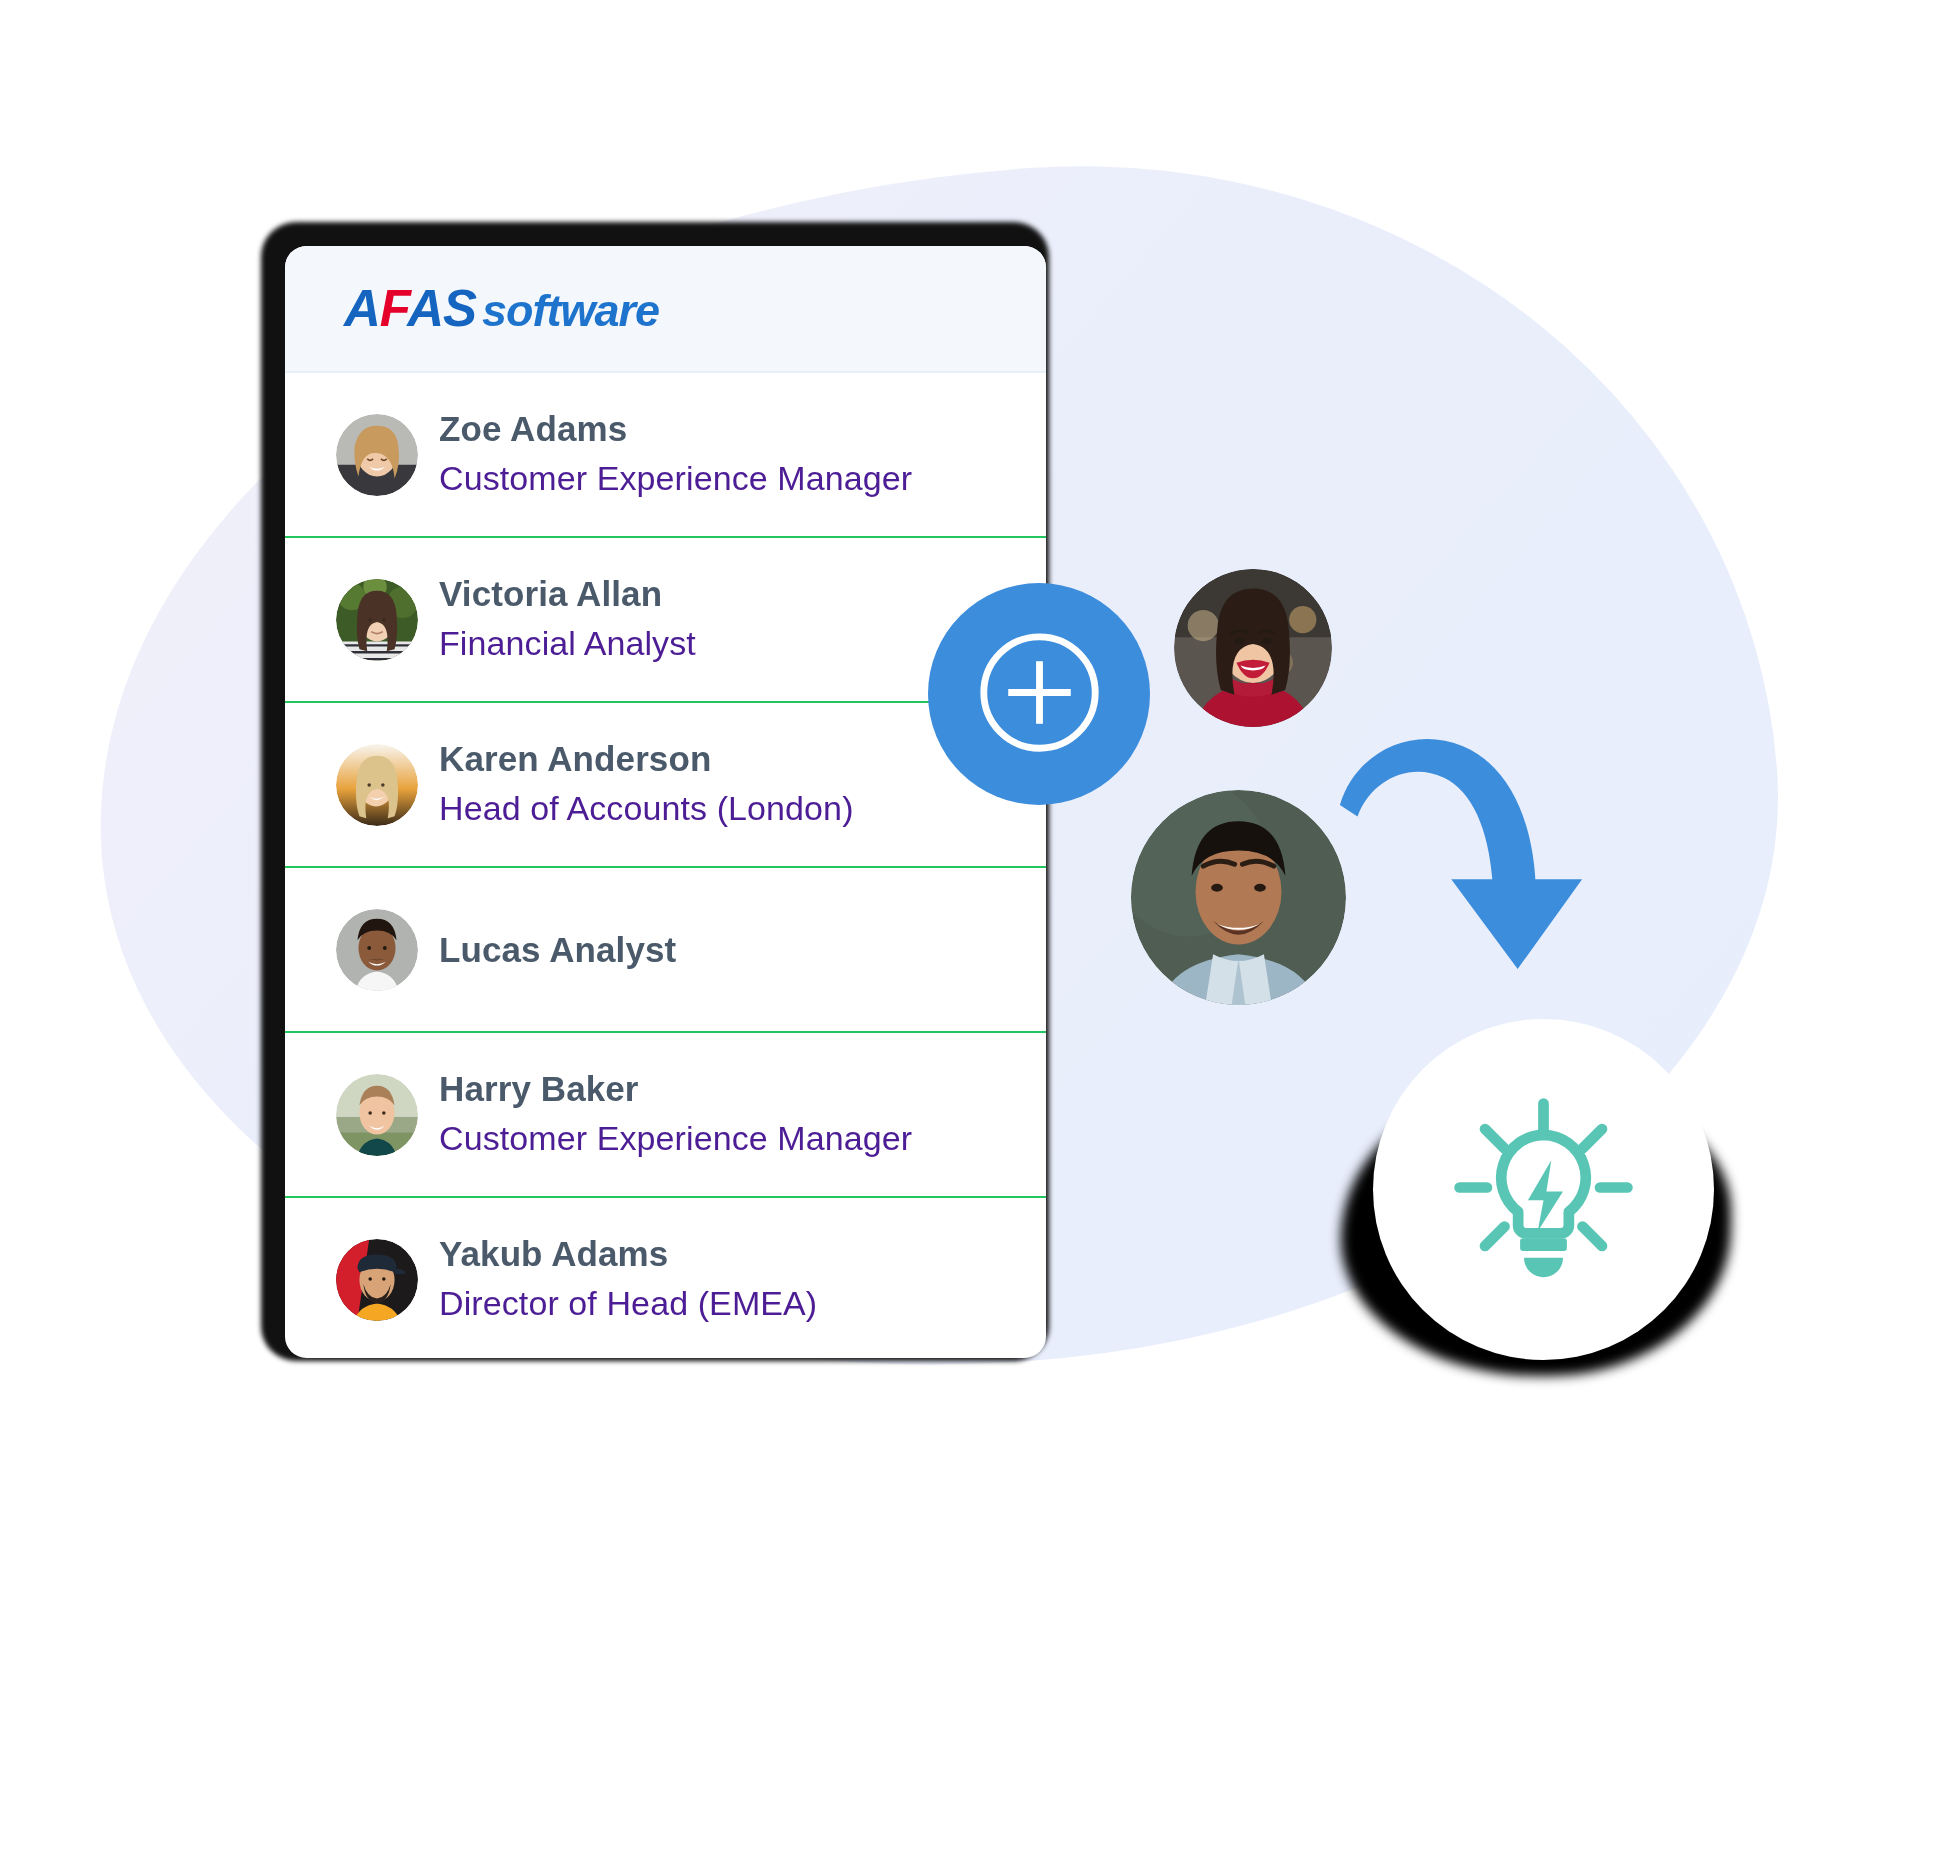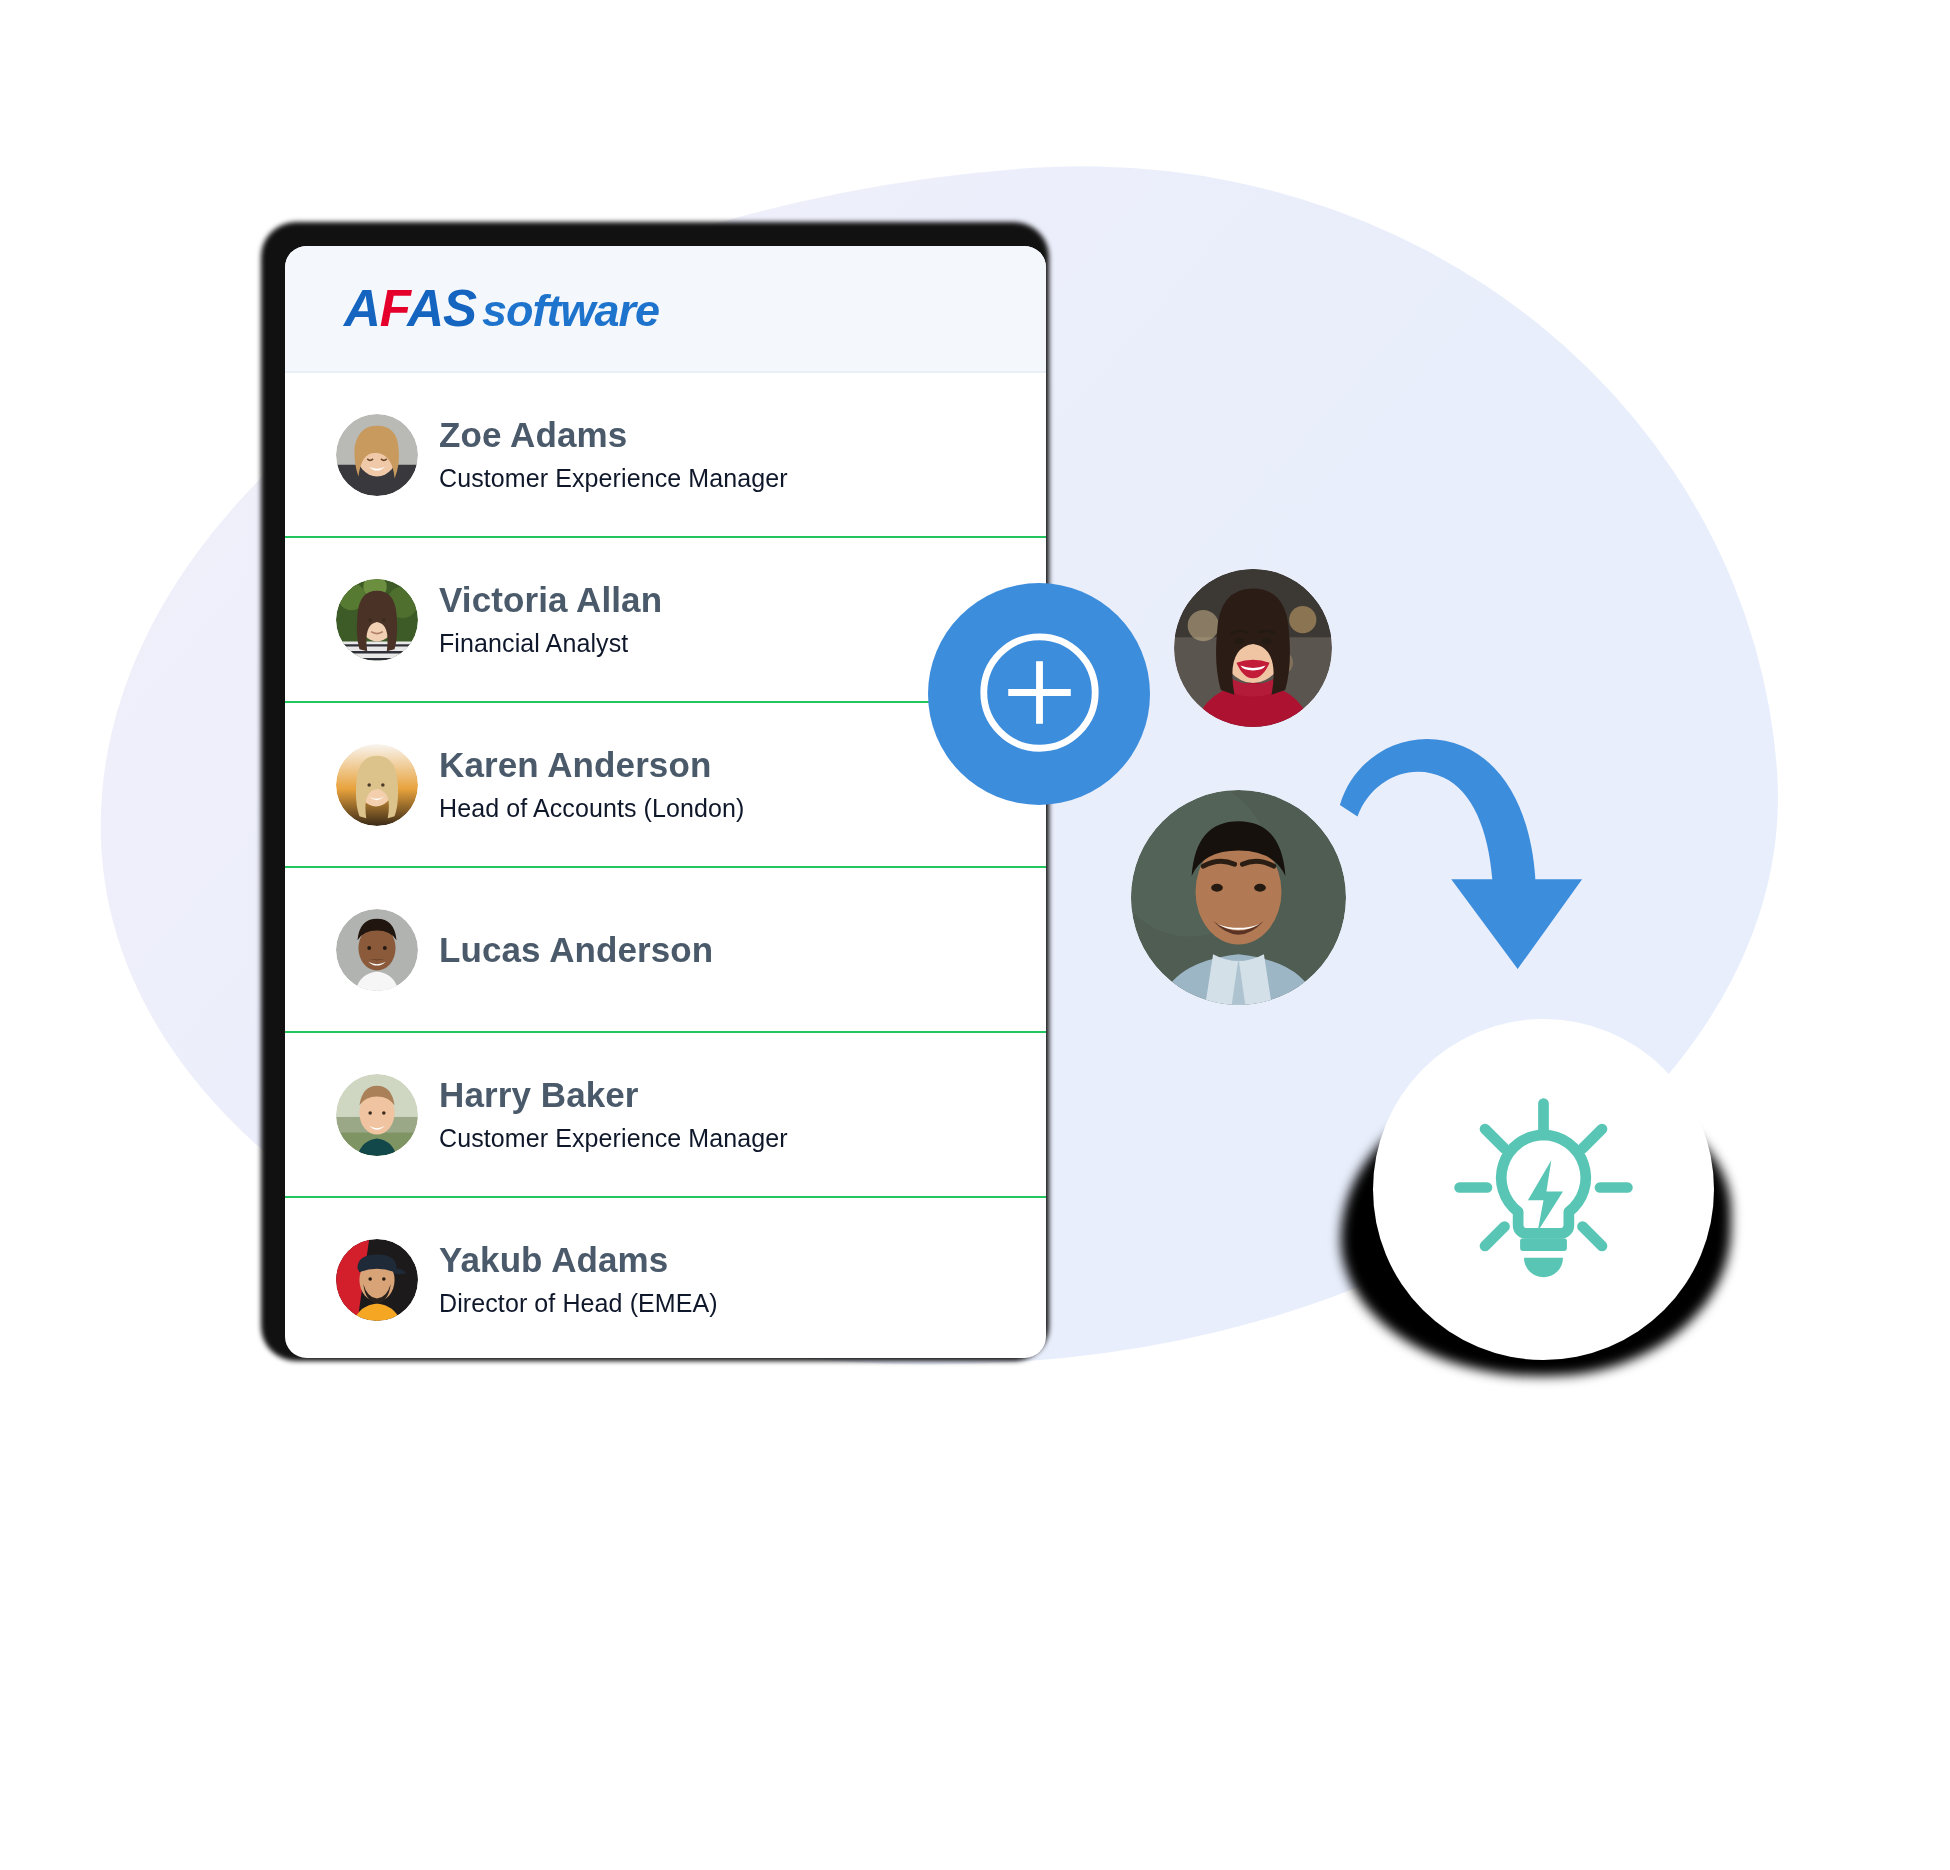--- a/index.html
+++ b/index.html
@@ -131,23 +131,23 @@
     white-space: nowrap;
   }
   .person-name {
     font-size: 35px;
     font-weight: bold;
     color: #4a5a6a;
     line-height: 1.25;
     letter-spacing: 0.1px;
   }
   .person-role {
-    font-size: 25px;
+    font-size: 34px;
     font-weight: normal;
-    color: #0f172a;
+    color: #4c1d95;
     line-height: 1.35;
     margin-top: 5.9px;
     letter-spacing: 0.1px;
   }
 
   
   .plus-button {
     position: absolute;
     left: 928px;
     top: 583px;
@@ -328,21 +328,21 @@
               <ellipse cx="42" cy="40" rx="19" ry="23" fill="#8a5a3a"></ellipse>
               <path d="M22 32 q2-22 20-22 q18 0 20 22 q-6-10-20-10 q-14 0-20 10z" fill="#20160f"></path>
               <circle cx="34" cy="40" r="2" fill="#241a12"></circle>
               <circle cx="50" cy="40" r="2" fill="#241a12"></circle>
               <path d="M33 51 q9 3 18 0 q-9 2-18 0z" fill="#3b2418"></path>
               <path d="M33 54 q9 8 18 0 q-9 5-18 0z" fill="#fff"></path>
             </g>
           </svg>
         </div>
         <div class="person-text">
-          <div class="person-name">Lucas Anderson</div>
+          <div class="person-name">Lucas Analyst</div>
         </div>
       </div>
 
       <div class="person-row">
         <div class="avatar">
           <svg viewBox="0 0 84 84">
             <defs>
                 <clipPath id="c5">
                   <circle cx="42" cy="42" r="42"></circle>
                 </clipPath>

